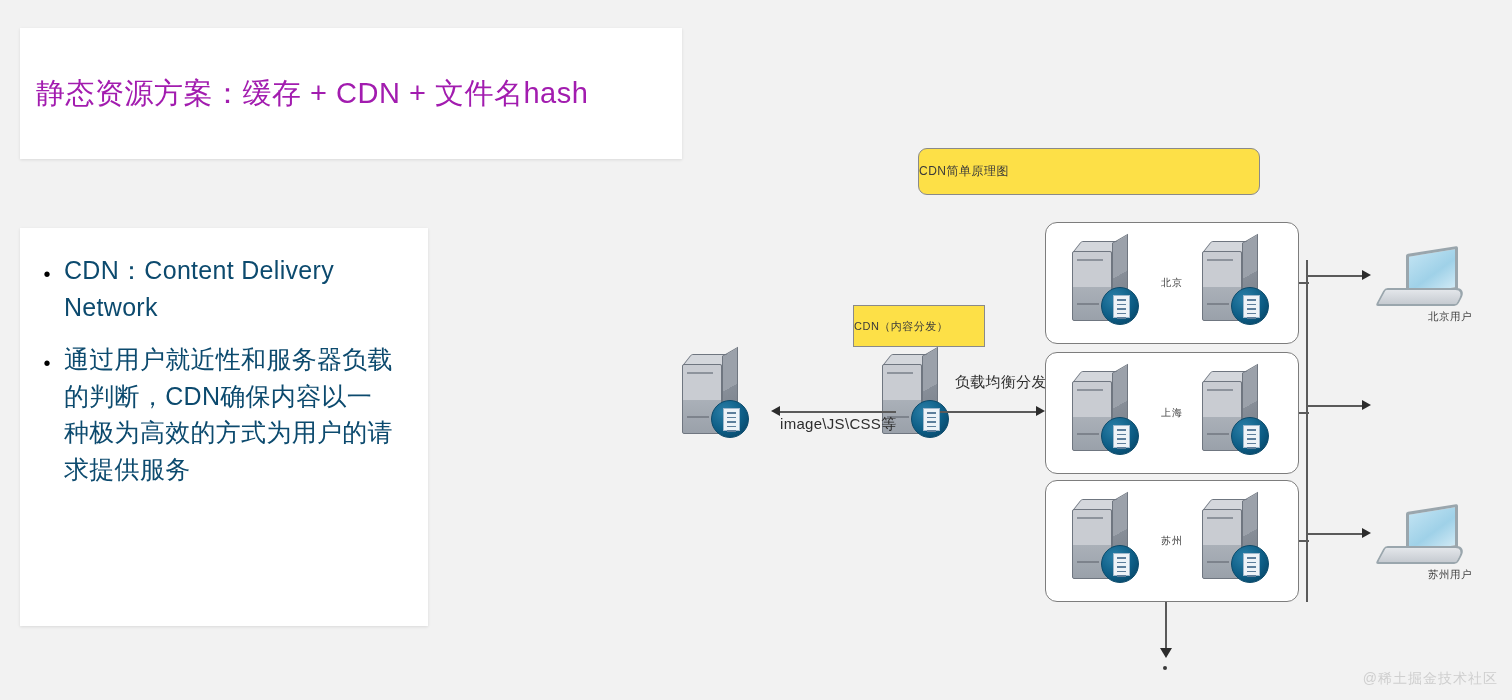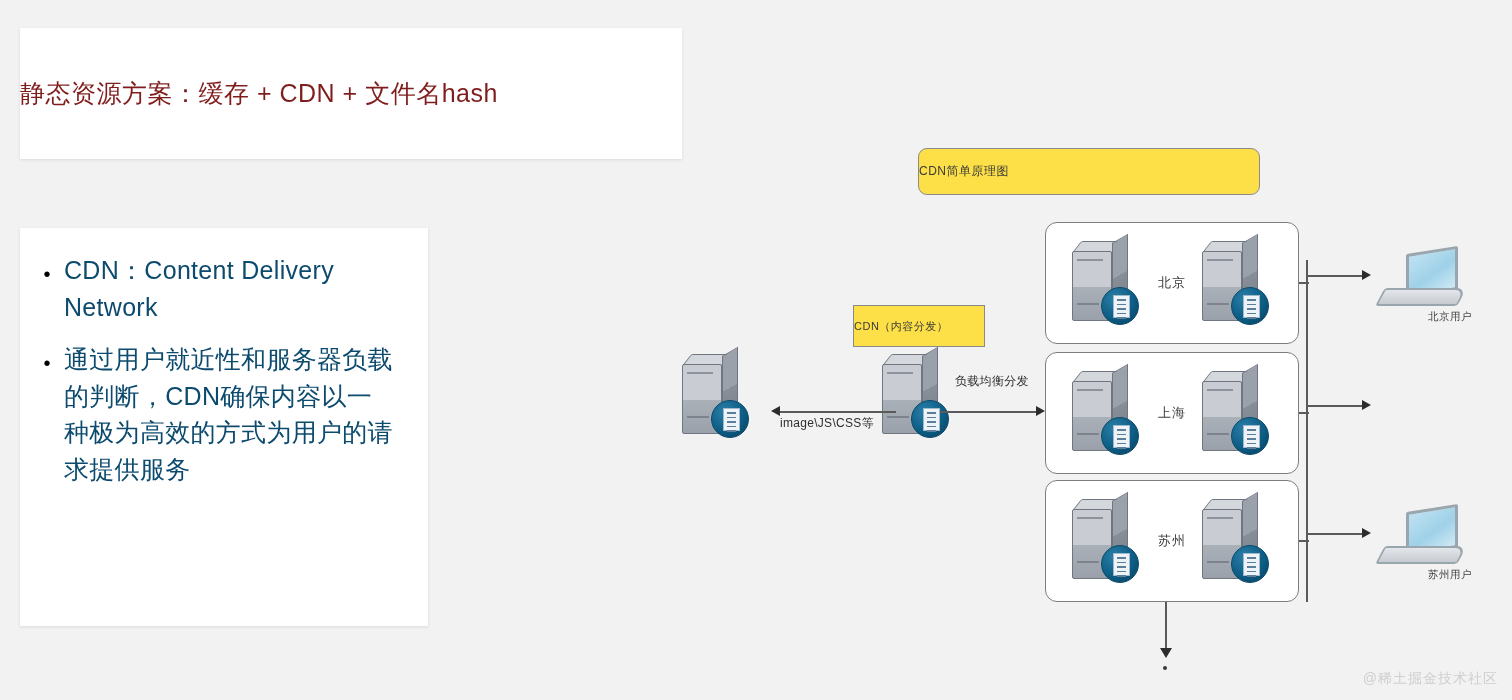--- a/index.html
+++ b/index.html
@@ -15,22 +15,23 @@
   .card {
     position: absolute;
     background: #ffffff;
     box-shadow: 0 1px 3px rgba(0,0,0,0.10);
   }
   #title-card {
     left: 20px; top: 28px; width: 662px; height: 131px;
     display: flex; align-items: center;
   }
   #title-text {
-    font-size: 25px;
-    color: #7f1d1d;
+    padding-left: 16px;
+    font-size: 29px;
+    color: #a21caf;
     letter-spacing: 0.5px;
     white-space: nowrap;
   }
 
   #bullets-card {
     left: 20px; top: 228px; width: 408px; height: 398px;
     padding: 24px 14px 10px 10px;
   }
   ul.bullets { list-style: none; }
   ul.bullets li {
@@ -82,21 +83,21 @@
     border-radius: 12px;
     background: #fff;
   }
   #cluster-bj { left: 405px; top: 92px; }
   #cluster-sh { left: 405px; top: 222px; }
   #cluster-sz { left: 405px; top: 350px; }
   .cluster-label {
     position: absolute;
     left: 50%; top: 50%;
     transform: translate(-50%,-50%);
-    font-size: 13px;
+    font-size: 10px;
     color: #3c3c3c;
     letter-spacing: 1px;
   }
 
   
   .server { position: absolute; width: 72px; height: 92px; }
   .server .body {
     position: absolute; left: 4px; top: 12px;
     width: 40px; height: 70px;
     background: linear-gradient(to bottom, #c9ccd2 0%, #c9ccd2 52%, #aab0b8 52%, #9aa1aa 100%);
@@ -196,21 +197,21 @@
   }
   .arrow-d {
     position: absolute;
     width: 0; height: 0;
     border-left: 6px solid transparent;
     border-right: 6px solid transparent;
     border-top: 10px solid #2c2c2c;
   }
   .edge-label {
     position: absolute;
-    font-size: 12px;
+    font-size: 15px;
     color: #2d2d2d;
     white-space: nowrap;
     letter-spacing: 0.3px;
   }
   .dot {
     position: absolute;
     width: 4px; height: 4px; border-radius: 50%;
     background: #3a3a3a;
   }
 

